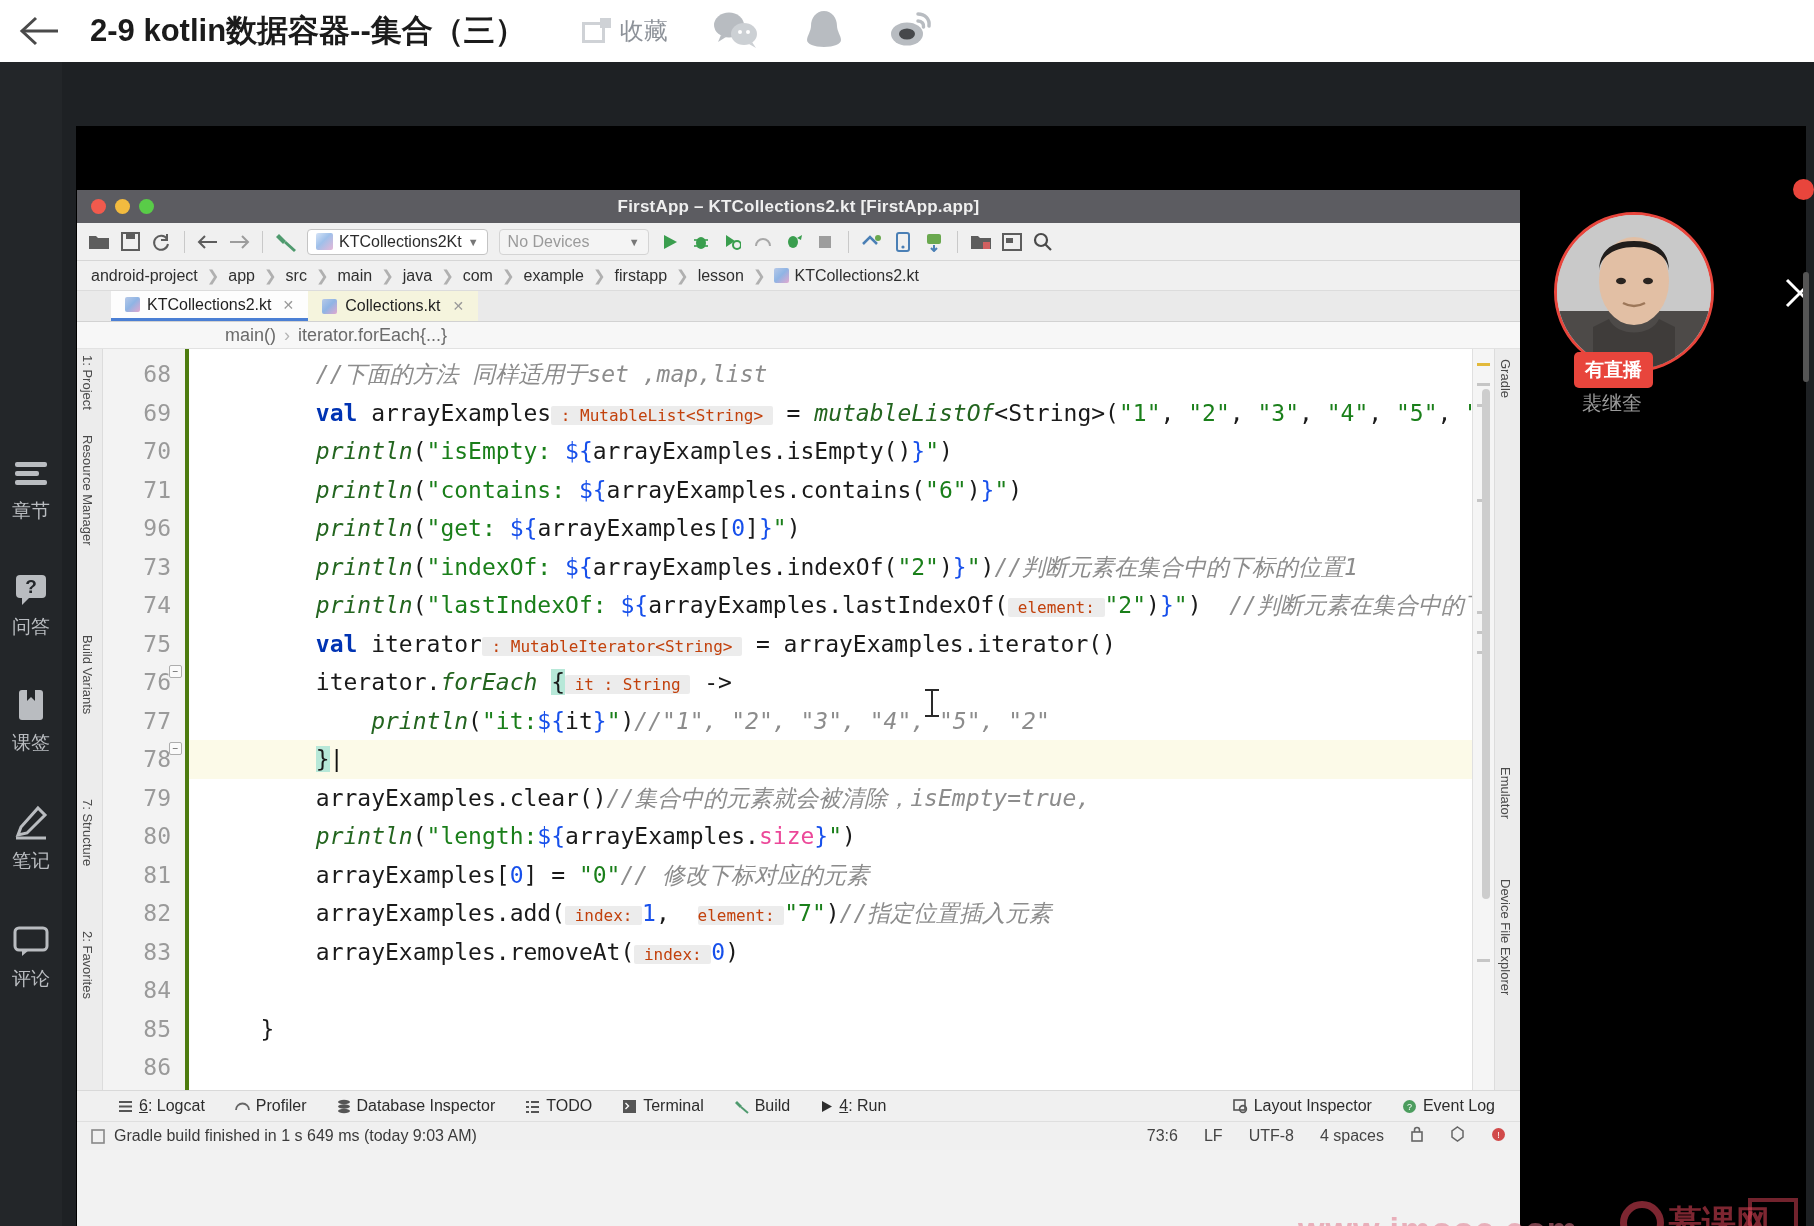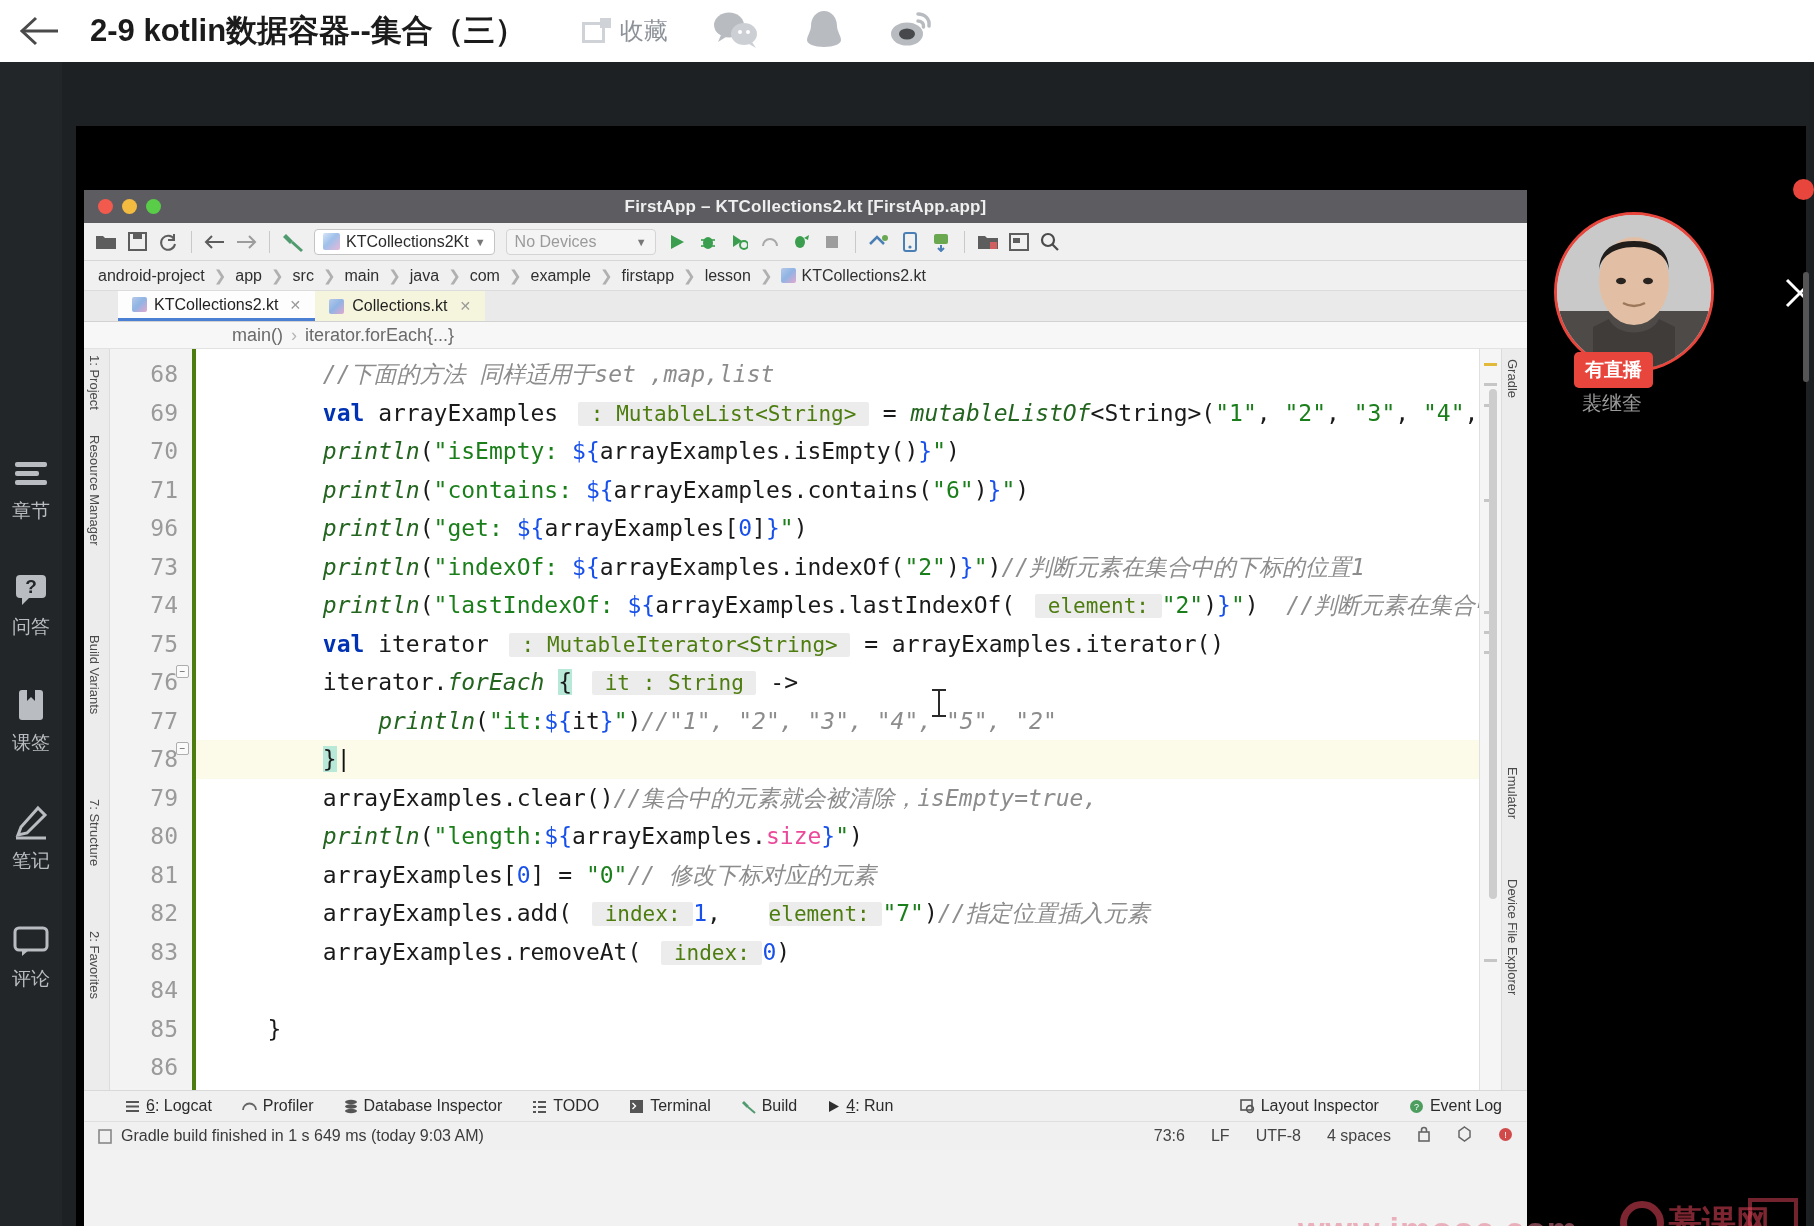--- a/index.html
+++ b/index.html
@@ -64,21 +64,21 @@
   
   #stage {
     position: absolute; left: 76px; top: 64px;
     width: 1730px; height: 1100px;
     background: #000;
     overflow: hidden;
   }
 
   
   #ide {
-    position: absolute; left: 8px; top: 64px;
+    position: absolute; left: 1px; top: 64px;
     width: 1443px; height: 1036px;
     background: #f2f2f2;
     overflow: hidden;
     font-family: "Liberation Sans", sans-serif;
   }
 
   
   #ide-titlebar {
     position: relative; height: 33px; background: #5c5c61;
     display: flex; align-items: center;
@@ -181,21 +181,21 @@
     font-family: "DejaVu Sans Mono", monospace; font-size: 23px;
     color: #1a1a1a; padding-left: 16px;
   }
   .cline.hl { background: #fcfae8; }
   
   .kw   { color: #0033b3; font-weight: bold; }
   .fn   { color: #23651f; font-style: italic; }
   .str  { color: #1a7f1a; }
   .num  { color: #1750eb; }
   .cmt  { color: #8c8c8c; font-style: italic; }
-  .hint { color: #4d7c0f; background: #ececec; border-radius: 2px; font-size: 21px; margin-left: 20px; }
+  .hint { color: #c2410c; background: #ececec; border-radius: 2px; font-size: 16px; }
   .prop { color: #ec4899; }
   .blk  { background: #b7e8d8; }
   .plain{ color: #1a1a1a; }
 
   
   #ruler {
     width: 22px; background: #f5f5f5; border-left: 1px solid #e0e0e0; position: relative;
   }
   .mk { position: absolute; right: 4px; width: 13px; height: 3px; }
   #scroll-thumb {

